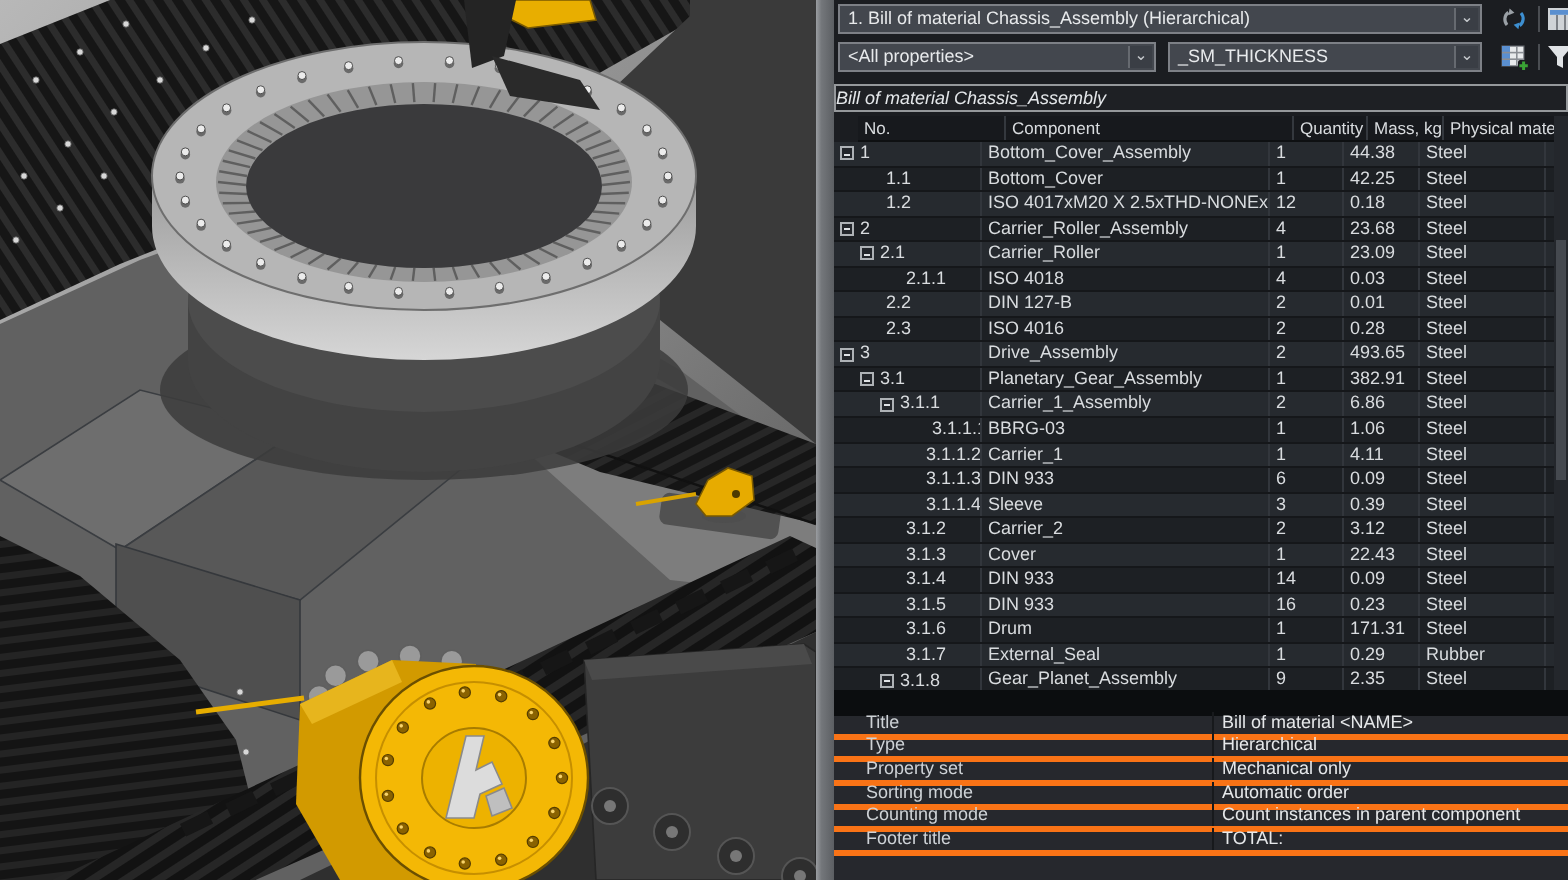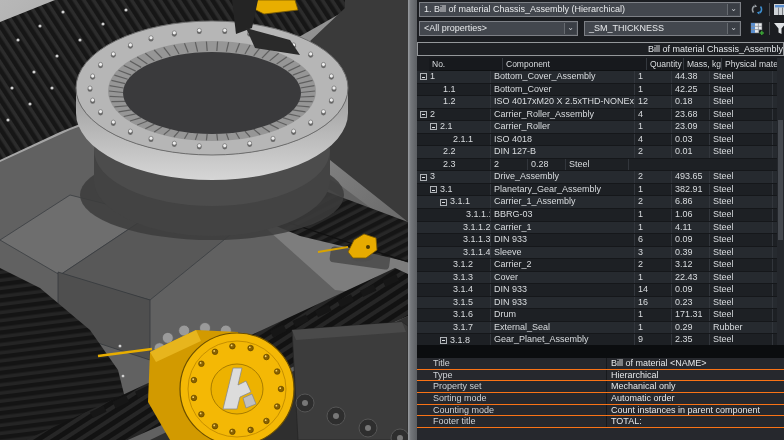--- a/index.html
+++ b/index.html
@@ -17,21 +17,21 @@
   .dd{position:absolute;height:15px;background:#43474e;border:1px solid #7d8086;
       color:#e8eaec;font-size:9px;line-height:13px;padding:0 14px 0 4px;
       white-space:nowrap;overflow:hidden;}
   .dd .chev{position:absolute;right:1px;top:1px;width:12px;height:11px;background:#3a3e45;
       border-left:1px solid #666a70;color:#c3c7cb;text-align:center;line-height:10px;font-size:8px;}
   .icon-btn{position:absolute;width:15px;height:14px;}
   .vsep{position:absolute;width:1px;height:13px;background:#4a4d52;}
 
   #panel-title{position:absolute;left:0px;top:42px;width:367px;height:14px;
       background:#1e2024;border:1px solid #95989b;color:#e4e7ea;
-      text-align:right;line-height:12px;font-size:9px;}
+      text-align:left;line-height:12px;font-size:9px;font-style:italic;}
 
   
   #bom-header{position:absolute;left:12px;top:58px;width:367px;height:13px;background:#17191d;
       display:flex;border-bottom:1px solid #0e1012;}
   #bom-body{position:absolute;left:0;top:71px;width:367px;height:274px;overflow:hidden;}
   .hcell{font-size:8.5px;line-height:12px;padding-left:3px;color:#d9dcdf;
       border-right:1px solid #34383e;white-space:nowrap;overflow:hidden;flex:0 0 auto;}
   .trow{display:flex;height:12.55px;border-bottom:1px solid #15171a;background:#262a2f;}
   .trow.alt{background:#1d2024;}
   .tcell{flex:0 0 auto;font-size:9px;line-height:11.5px;padding-left:3px;
@@ -45,21 +45,21 @@
   .collapse{display:inline-block;width:7px;height:7px;border:1px solid #aeb2b6;
       background:#23262b;position:relative;margin-right:3px;flex:0 0 auto;}
   .collapse::after{content:"";position:absolute;left:1px;top:2.5px;width:3px;height:1px;background:#dfe2e5;}
   #scrollstrip{position:absolute;right:0;top:58px;width:7px;height:287px;background:#24272c;}
   #scrollthumb{position:absolute;right:1px;top:62px;width:5px;height:120px;background:#45494f;}
 
   
   #props-header{position:absolute;left:0;top:345px;width:367px;height:27px;background:#0b0d0f;
       display:flex;align-items:flex-end;font-weight:bold;font-size:9px;color:#eceef0;}
   #props-body{position:absolute;left:0;top:358px;width:367px;height:82px;background:#26282d;}
-  .prow{display:flex;height:11.7px;border-bottom:1px solid #f97316;}
+  .prow{display:flex;height:11.7px;border-bottom:3px solid #f97316;align-items:flex-end;}
   .plabel{flex:0 0 190px;padding-left:16px;font-size:9px;line-height:11px;color:#ced2d6;
       border-right:1px solid #17191c;white-space:nowrap;overflow:hidden;}
   .pvalue{flex:1 1 auto;padding-left:4px;font-size:9px;line-height:11px;color:#e6e8ea;
       white-space:nowrap;overflow:hidden;}
 </style>
 </head>
 <body>
 
 <div id="app">
 
@@ -493,20 +493,21 @@
           <div class="tcell c-comp">DIN 127-B</div>
           <div class="tcell c-qty">2</div>
           <div class="tcell c-mass">0.01</div>
           <div class="tcell c-mat">Steel</div>
           <div class="tcell c-fill"></div>
         </div>
         <div class="trow alt">
           <div class="tcell c-no" style="padding-left: 26px;">
             <span>2.3</span>
           </div>
+          <div class="tcell c-comp">ISO 4016</div>
           <div class="tcell c-qty">2</div>
           <div class="tcell c-mass">0.28</div>
           <div class="tcell c-mat">Steel</div>
           <div class="tcell c-fill"></div>
         </div>
         <div class="trow">
           <div class="tcell c-no" style="padding-left: 3px;">
             <span class="collapse"></span>
             <span>3</span>
           </div>

